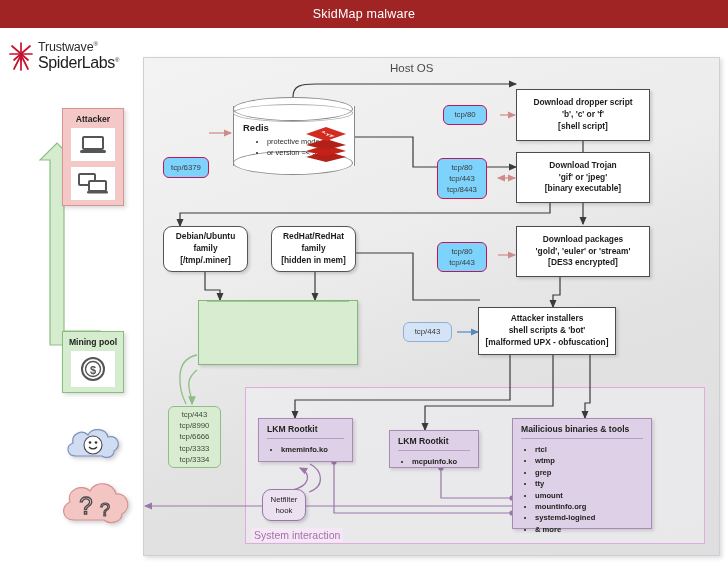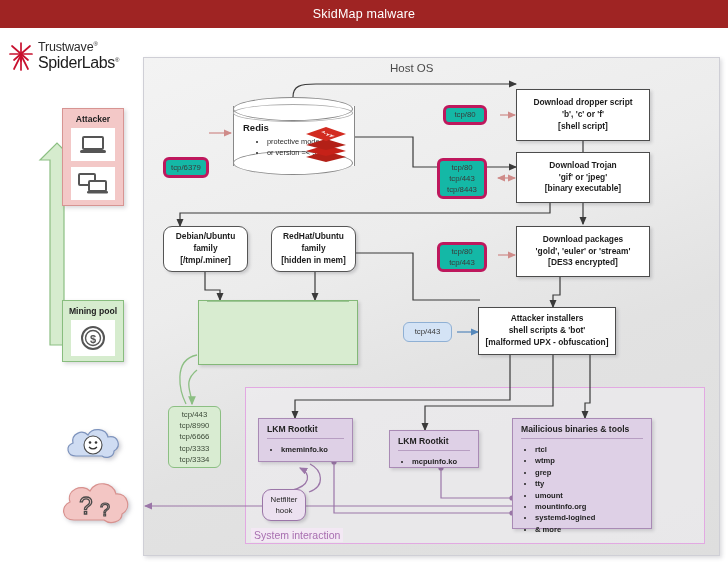--- a/index.html
+++ b/index.html
@@ -36,40 +36,40 @@
   .node{box-sizing:border-box;display:flex;flex-direction:column;align-items:center;
         justify-content:center;text-align:center;font-weight:bold;font-size:8.4px;
         line-height:1.42;color:#1c1c1c;background:#ffffff;border:1px solid #4c4c4c;
         box-shadow:2px 2px 3px rgba(80,80,90,.22);}
   .node.round{border-radius:9px;border-color:#555;}
 
   
   .port{box-sizing:border-box;display:flex;flex-direction:column;align-items:center;
         justify-content:center;text-align:center;border-radius:6px;font-size:7.8px;
         line-height:1.45;color:#3a3a3a;}
-  .port.red{background:#14b8a6;border:3px solid #be185d;}
+  .port.red{background:#7dd3fc;border:1px solid #be185d;}
   .port.blue{background:#d4e3f5;border:1px solid #8fb0d4;}
   .port.green{background:#d9ecd2;border:1px solid #8cbf83;color:#3c4a38;}
 
   
   .panel{box-sizing:border-box;box-shadow:2px 2px 3px rgba(80,80,90,.2);}
   .panel .hd{font-size:8.6px;font-weight:bold;color:#222;padding:5px 8px 4px 8px;}
   .panel .rule{height:1px;margin:0 8px;}
   .panel ul{margin:5px 0 0 0;padding:0 6px 6px 22px;}
   .panel li{font-size:7.6px;font-weight:bold;line-height:1.5;color:#1f1f1f;}
   .panel.green{background:#d8ecd0;border:1px solid #83b878;}
   .panel.green .rule{background:#9cc694;}
   .panel.purple{background:#ded0e6;border:1px solid #a98ab5;}
   .panel.purple .rule{background:#b79ec2;}
 
   
   .actor{box-sizing:border-box;box-shadow:2px 2px 4px rgba(80,80,90,.22);}
   .actor .cap{text-align:center;font-size:8.6px;font-weight:bold;padding:5px 0 4px 0;color:#222;}
   .actor.red{background:#f3c8c7;border:1px solid #d79492;}
-  .actor.green2{background:#d6ecce;border:1px solid #88bd7e;}
+  .actor.green2{background:#d6ecce;border:1px solid #88bd7e;margin-top:31px;}
   .tile{background:#fff;margin:0 auto 6px auto;display:flex;align-items:center;justify-content:center;}
 
   
   #redis{left:233px;top:97px;width:120px;height:78px;}
   #redis .body{position:absolute;left:0;top:9px;width:120px;height:60px;background:#fff;
                border-left:1px solid #888;border-right:1px solid #888;}
   #redis .bot{position:absolute;left:0;top:54px;width:118px;height:22px;border:1px solid #888;
               border-radius:50%;background:#fff;}
   #redis .topE{position:absolute;left:0;top:0;width:118px;height:22px;border:1px solid #888;
                border-radius:50%;background:#fff;}
@@ -301,21 +301,21 @@
   <span>[malformed UPX - obfuscation]</span>
 </div>
 
 <div class="abs node round" style="left:163px;top:226px;width:85px;height:46px;">
   <span>Debian/Ubuntu</span>
   <span>family</span>
   <span>[/tmp/.miner]</span>
 </div>
 
 <div class="abs node round" style="left:271px;top:226px;width:85px;height:46px;">
-  <span>RedHat/Ubuntu</span>
+  <span>RedHat/RedHat</span>
   <span>family</span>
   <span>[hidden in mem]</span>
 </div>
 
 <div class="abs node round" style="left:262px;top:489px;width:44px;height:32px;background:#ece1f0;border-color:#9b76a8;font-weight:normal;font-size:7.8px;">
   <span>Netfilter</span>
   <span>hook</span>
 </div>
 
 <div class="abs panel green" style="left:198px;top:300px;width:160px;height:65px;">

